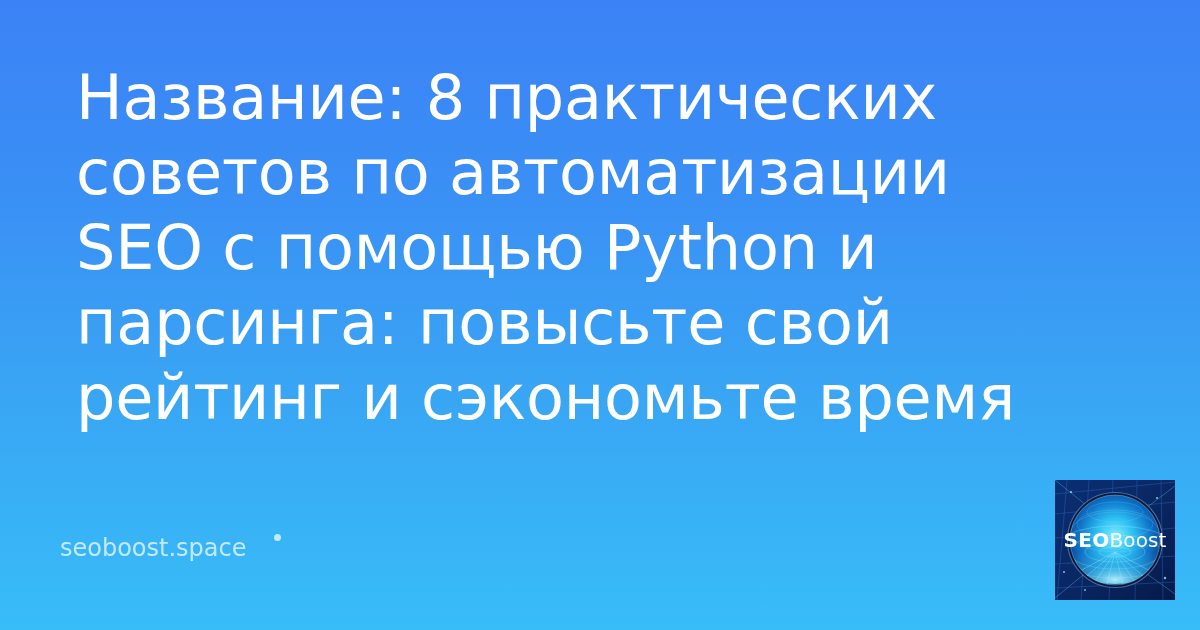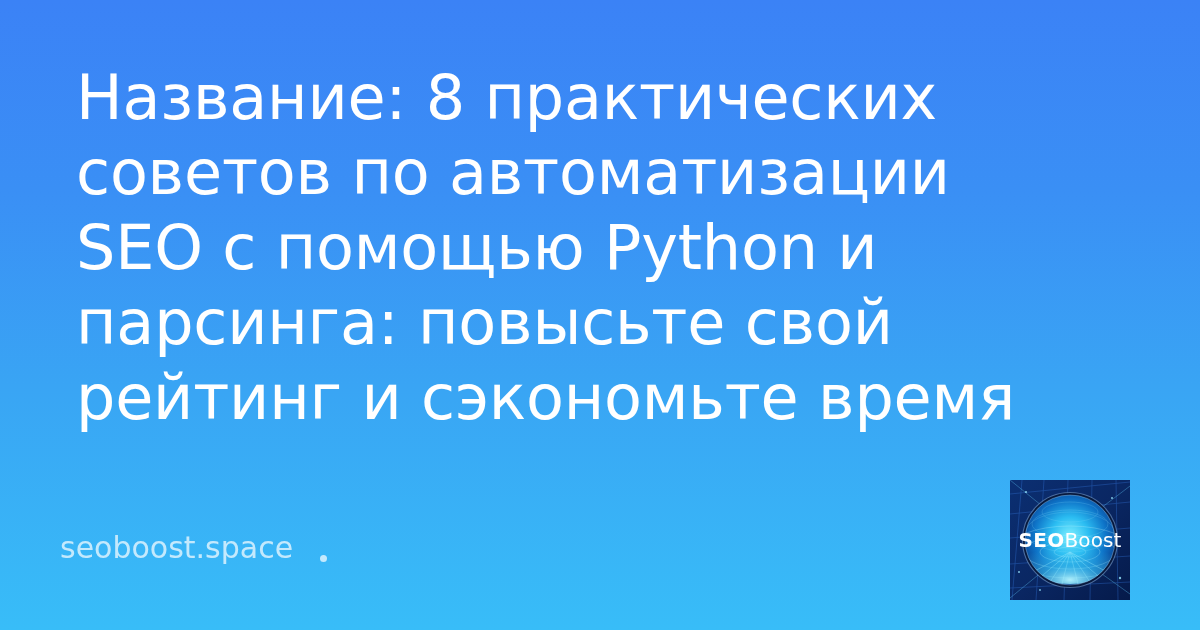--- a/index.html
+++ b/index.html
@@ -34,42 +34,42 @@
     word-wrap: break-word;
     white-space: pre-wrap;
   }
 
   
   .meta {
     position: absolute;
     left: 60px;
     top: 534px;
     display: flex;
-    align-items: flex-end;
+    align-items: flex-start;
     gap: 27px;
     color: rgba(255, 255, 255, 0.70);
-    font-size: 30px;
+    font-size: 24px;
     line-height: 28px;
     font-weight: 400;
     white-space: nowrap;
   }
 
   .meta-sep {
     display: inline-block;
     width: 7px;
     height: 7px;
     border-radius: 50%;
     background: rgba(255, 255, 255, 0.70);
     flex: 0 0 auto;
   }
 
   
   .logo {
     position: absolute;
-    left: 1010px;
+    left: 1055px;
     top: 480px;
     width: 120px;
     height: 120px;
     overflow: hidden;
     background: #0a2a66;
   }
 
   .logo-svg {
     display: block;
     width: 120px;

